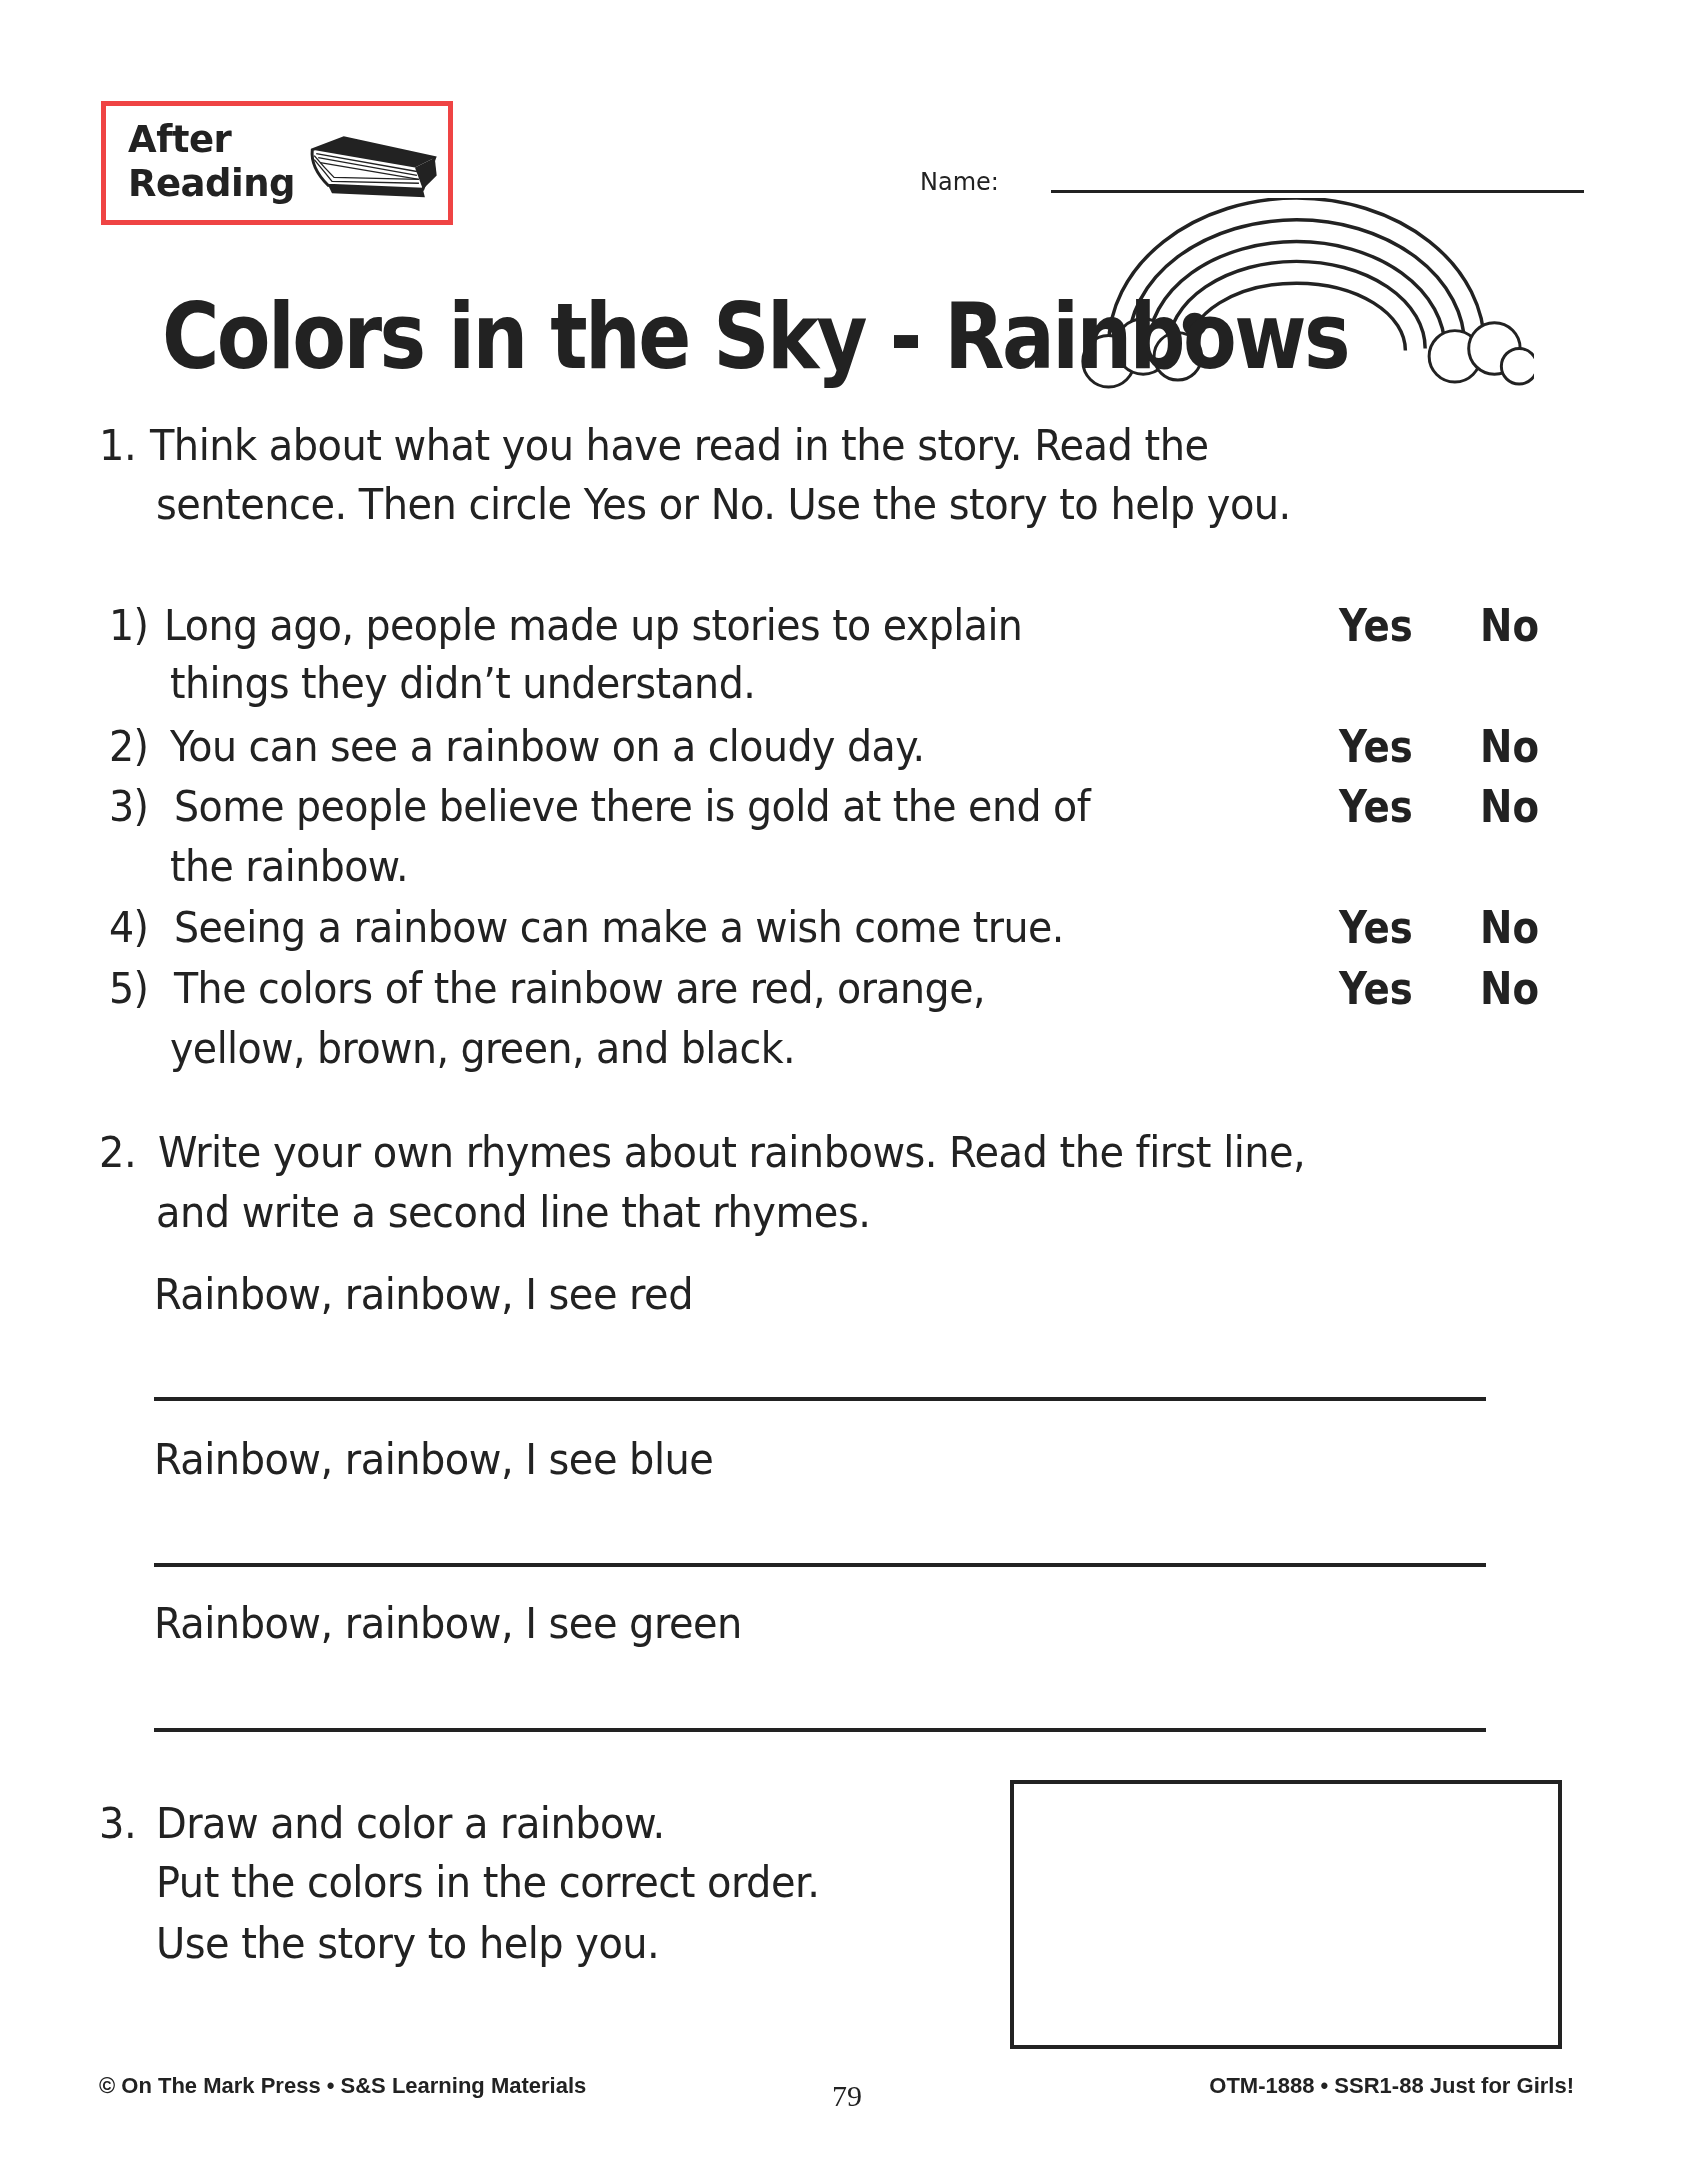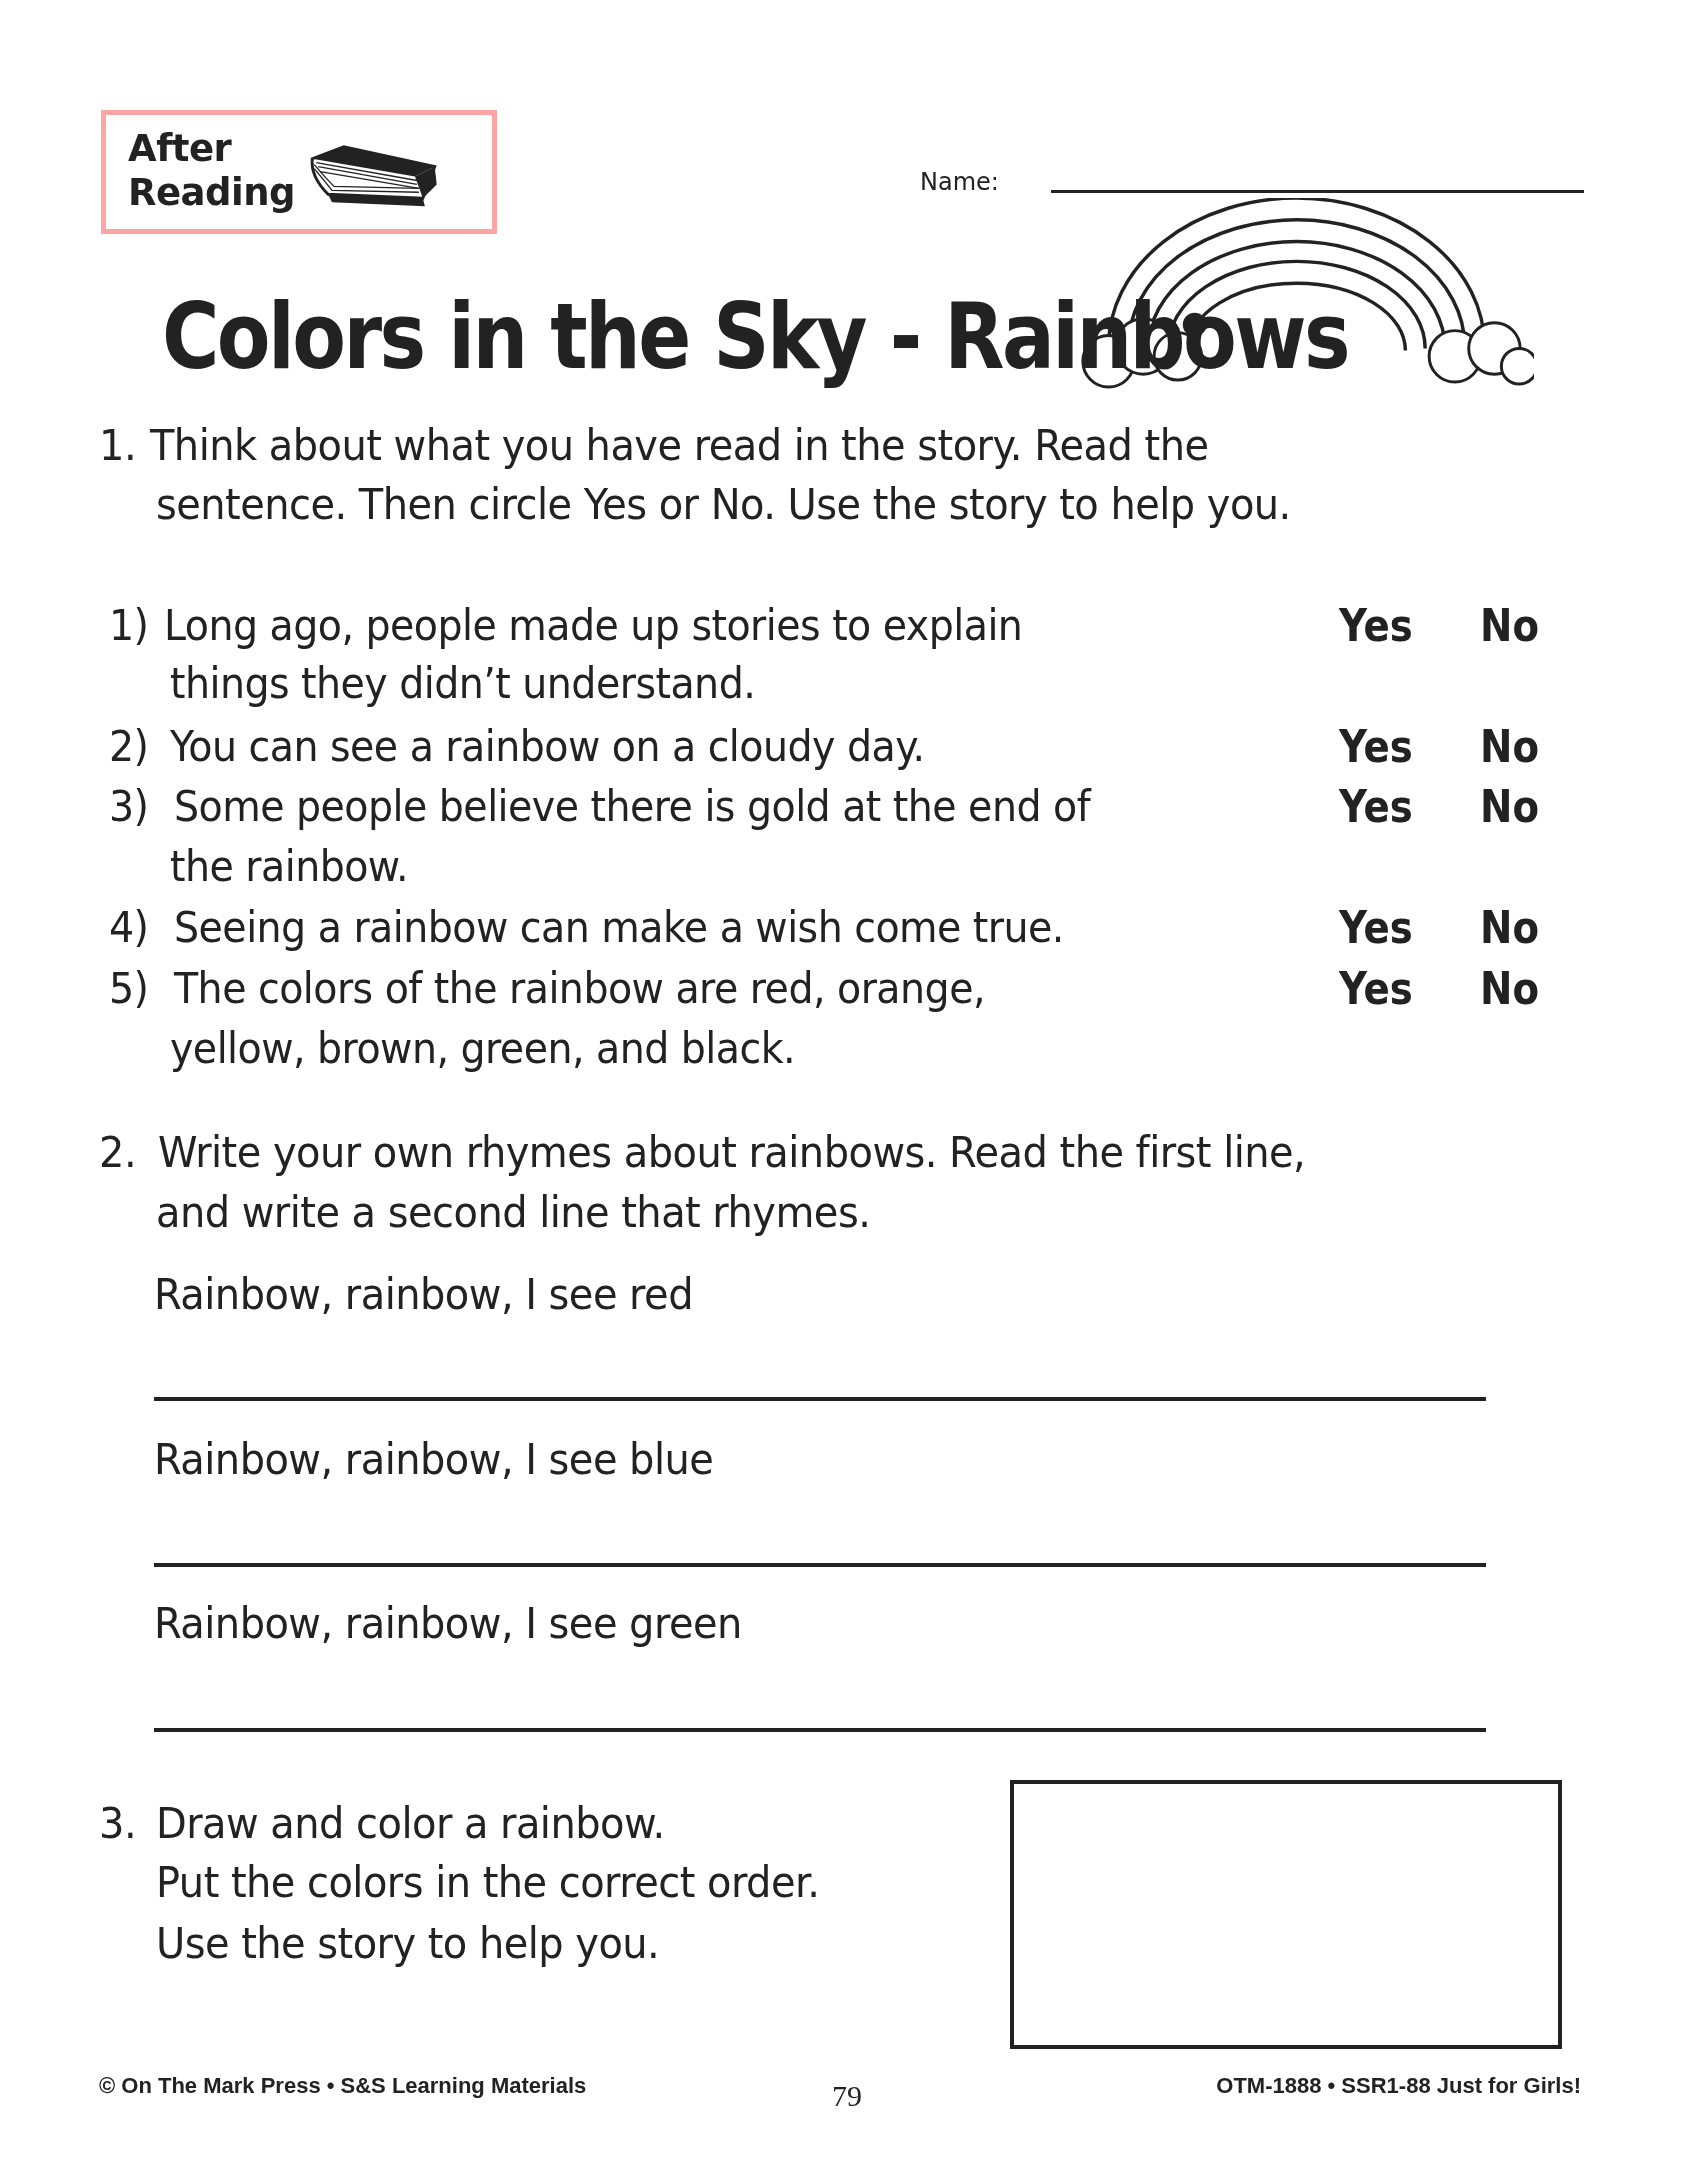--- a/index.html
+++ b/index.html
@@ -1,18 +1,18 @@
 <!DOCTYPE html>
 <html><head>
 <meta charset="utf-8">
 <style>
   html, body { margin: 0; padding: 0; background: #ffffff; }
   body { width: 1683px; height: 2178px; position: relative; overflow: hidden; color: #222222; font-family: "DejaVu Sans", sans-serif; }
   .abs { position: absolute; }
-  .badge { left: 101px; top: 101px; width: 396px; height: 124px; border: 5px solid #fca5a5; box-sizing: border-box; margin-top: 9px; }
+  .badge { left: 101px; top: 101px; width: 352px; height: 124px; border: 5px solid #ef4444; box-sizing: border-box; }
   .badge-text { position: absolute; left: 22px; top: 12px; font-family: "DejaVu Sans", sans-serif; font-weight: 900; font-size: 37px; line-height: 44px; color: #222; letter-spacing: -0.5px; }
   .badge-book { position: absolute; left: 198px; top: 22px; width: 139px; height: 79px; }
   .name-label { left: 920px; top: 168px; font-family: "DejaVu Sans", sans-serif; font-size: 24px; color: #222; }
   .name-line { left: 1051px; top: 190px; width: 533px; height: 0; border-top: 3px solid #222; }
   .rainbow { left: 1069px; top: 198px; width: 465px; height: 198px; }
   .title { left: 162px; top: 287px; font-family: "DejaVu Sans", sans-serif; font-weight: 900; font-size: 91px; line-height: 99px; letter-spacing: -3px; color: #222; transform: scaleX(0.86); transform-origin: left top; white-space: nowrap; }
   .q { font-family: "DejaVu Sans", sans-serif; font-size: 43px; line-height: 59px; color: #222; letter-spacing: -0.6px; transform: scaleX(0.93); transform-origin: left top; white-space: nowrap; }
   .stmt { font-family: "DejaVu Sans", sans-serif; font-size: 43px; line-height: 59px; color: #222; letter-spacing: -0.6px; transform: scaleX(0.92); transform-origin: left top; white-space: nowrap; }
   .yn { font-family: "DejaVu Sans", sans-serif; font-weight: bold; font-size: 44px; line-height: 59px; color: #222; transform: scaleX(0.88); transform-origin: left top; }
   .answer-line { left: 154px; width: 1332px; height: 0; border-top: 4px solid #222; }
@@ -114,14 +114,14 @@
 
 <div class="abs q" style="left:99px; top:1794px;">3.</div>
 <div class="abs q" style="left:156px; top:1794px;">Draw and color a rainbow.</div>
 <div class="abs q" style="left:156px; top:1853px;">Put the colors in the correct order.</div>
 <div class="abs q" style="left:156px; top:1914px;">Use the story to help you.</div>
 
 <div class="abs draw-box"></div>
 
 <div class="abs footer" style="left:99px;">© On The Mark Press • S&amp;S Learning Materials</div>
 <div class="abs page-num">79</div>
-<div class="abs footer" style="right:102px;margin-left:15px;">OTM-1888 • SSR1-88 Just for Girls!</div>
+<div class="abs footer" style="right:109px;margin-left:15px;">OTM-1888 • SSR1-88 Just for Girls!</div>
 
 
 </body></html>

